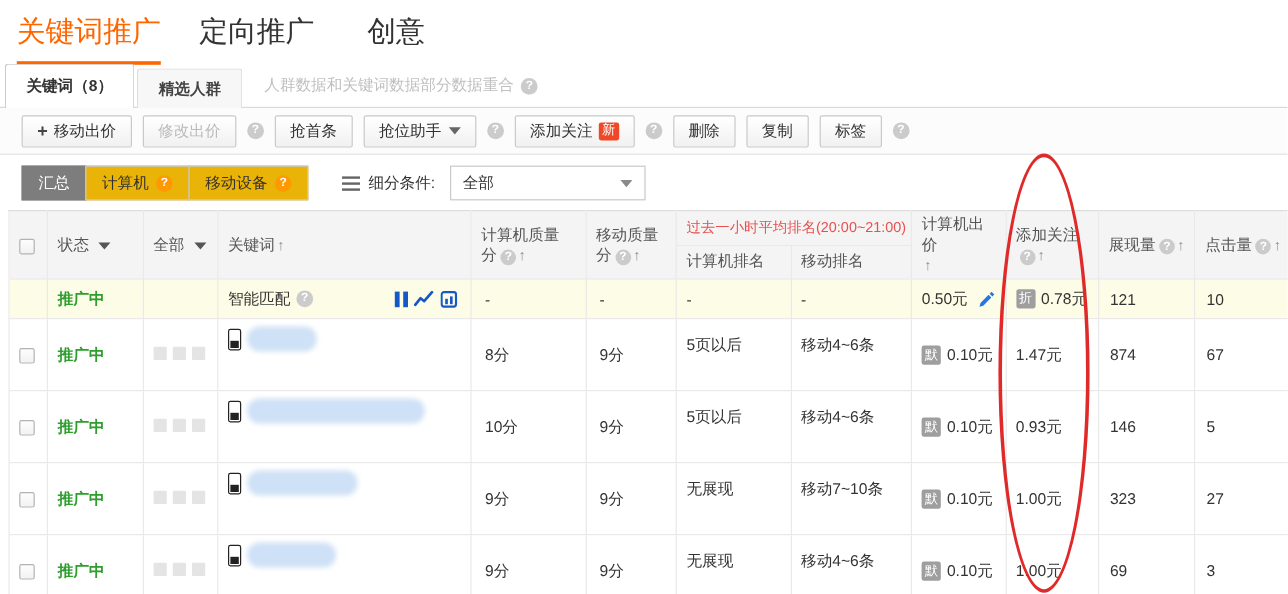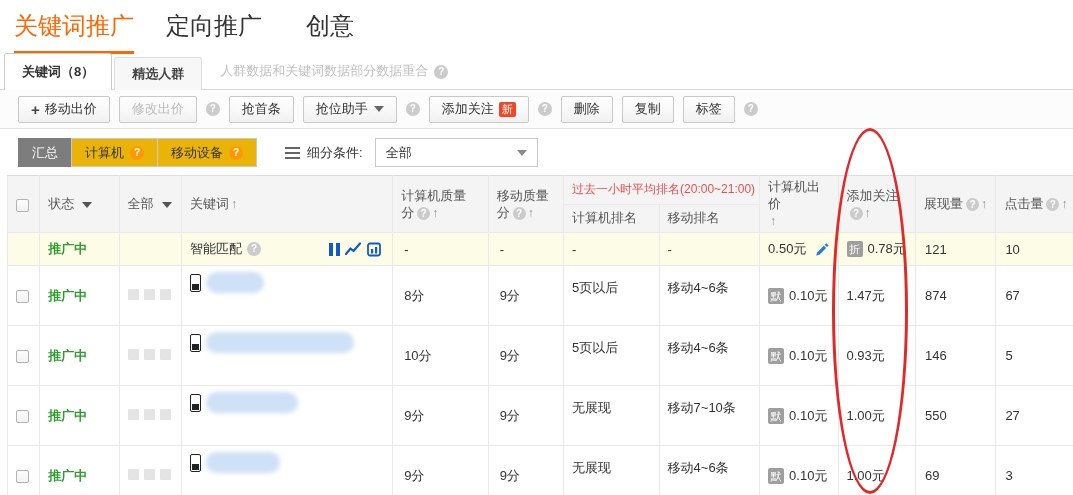--- a/index.html
+++ b/index.html
@@ -323,21 +323,21 @@
       <td class="c-q">9分</td>
       <td class="c-rank">无展现</td>
       <td class="c-rank">移动7~10条</td>
       <td class="bid-cell">
           <div class="bid-flex">
             <span class="badge">默</span>
             <span>0.10元</span>
           </div>
         </td>
       <td class="bid-cell">1.00元</td>
-      <td class="c-num">550</td>
+      <td class="c-num">323</td>
       <td class="c-num">27</td>
     </tr>
 
     <tr class="data-row">
       <td><span class="checkbox"></span></td>
       <td><span class="status">推广中</span></td>
       <td><span class="sq-group">
             <span class="sq"></span>
             <span class="sq"></span>
             <span class="sq"></span>

